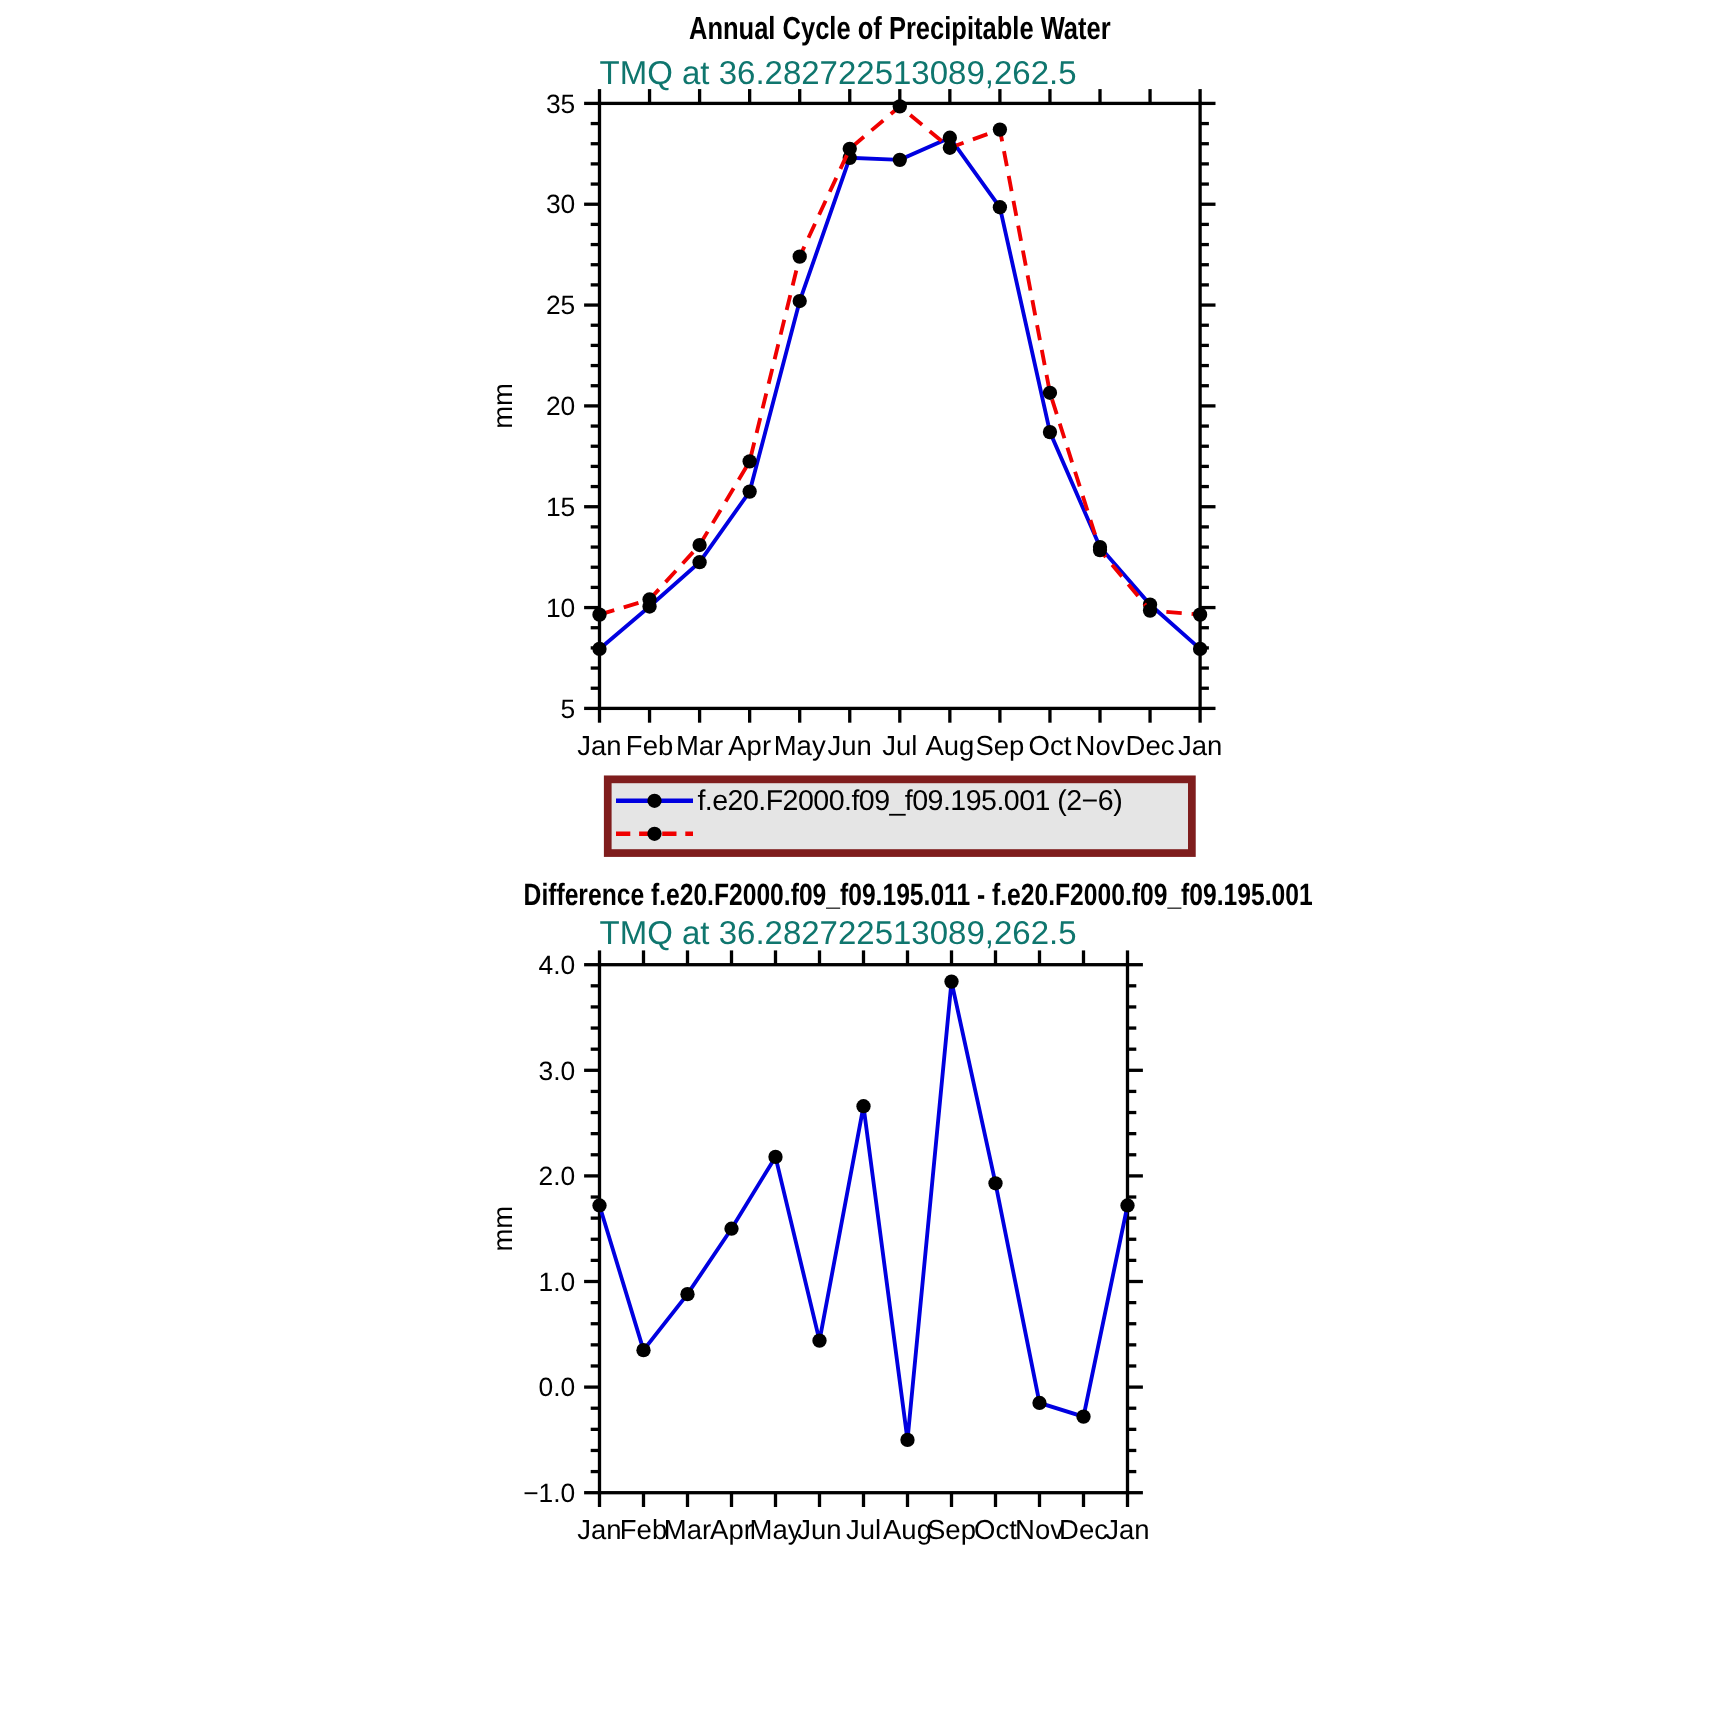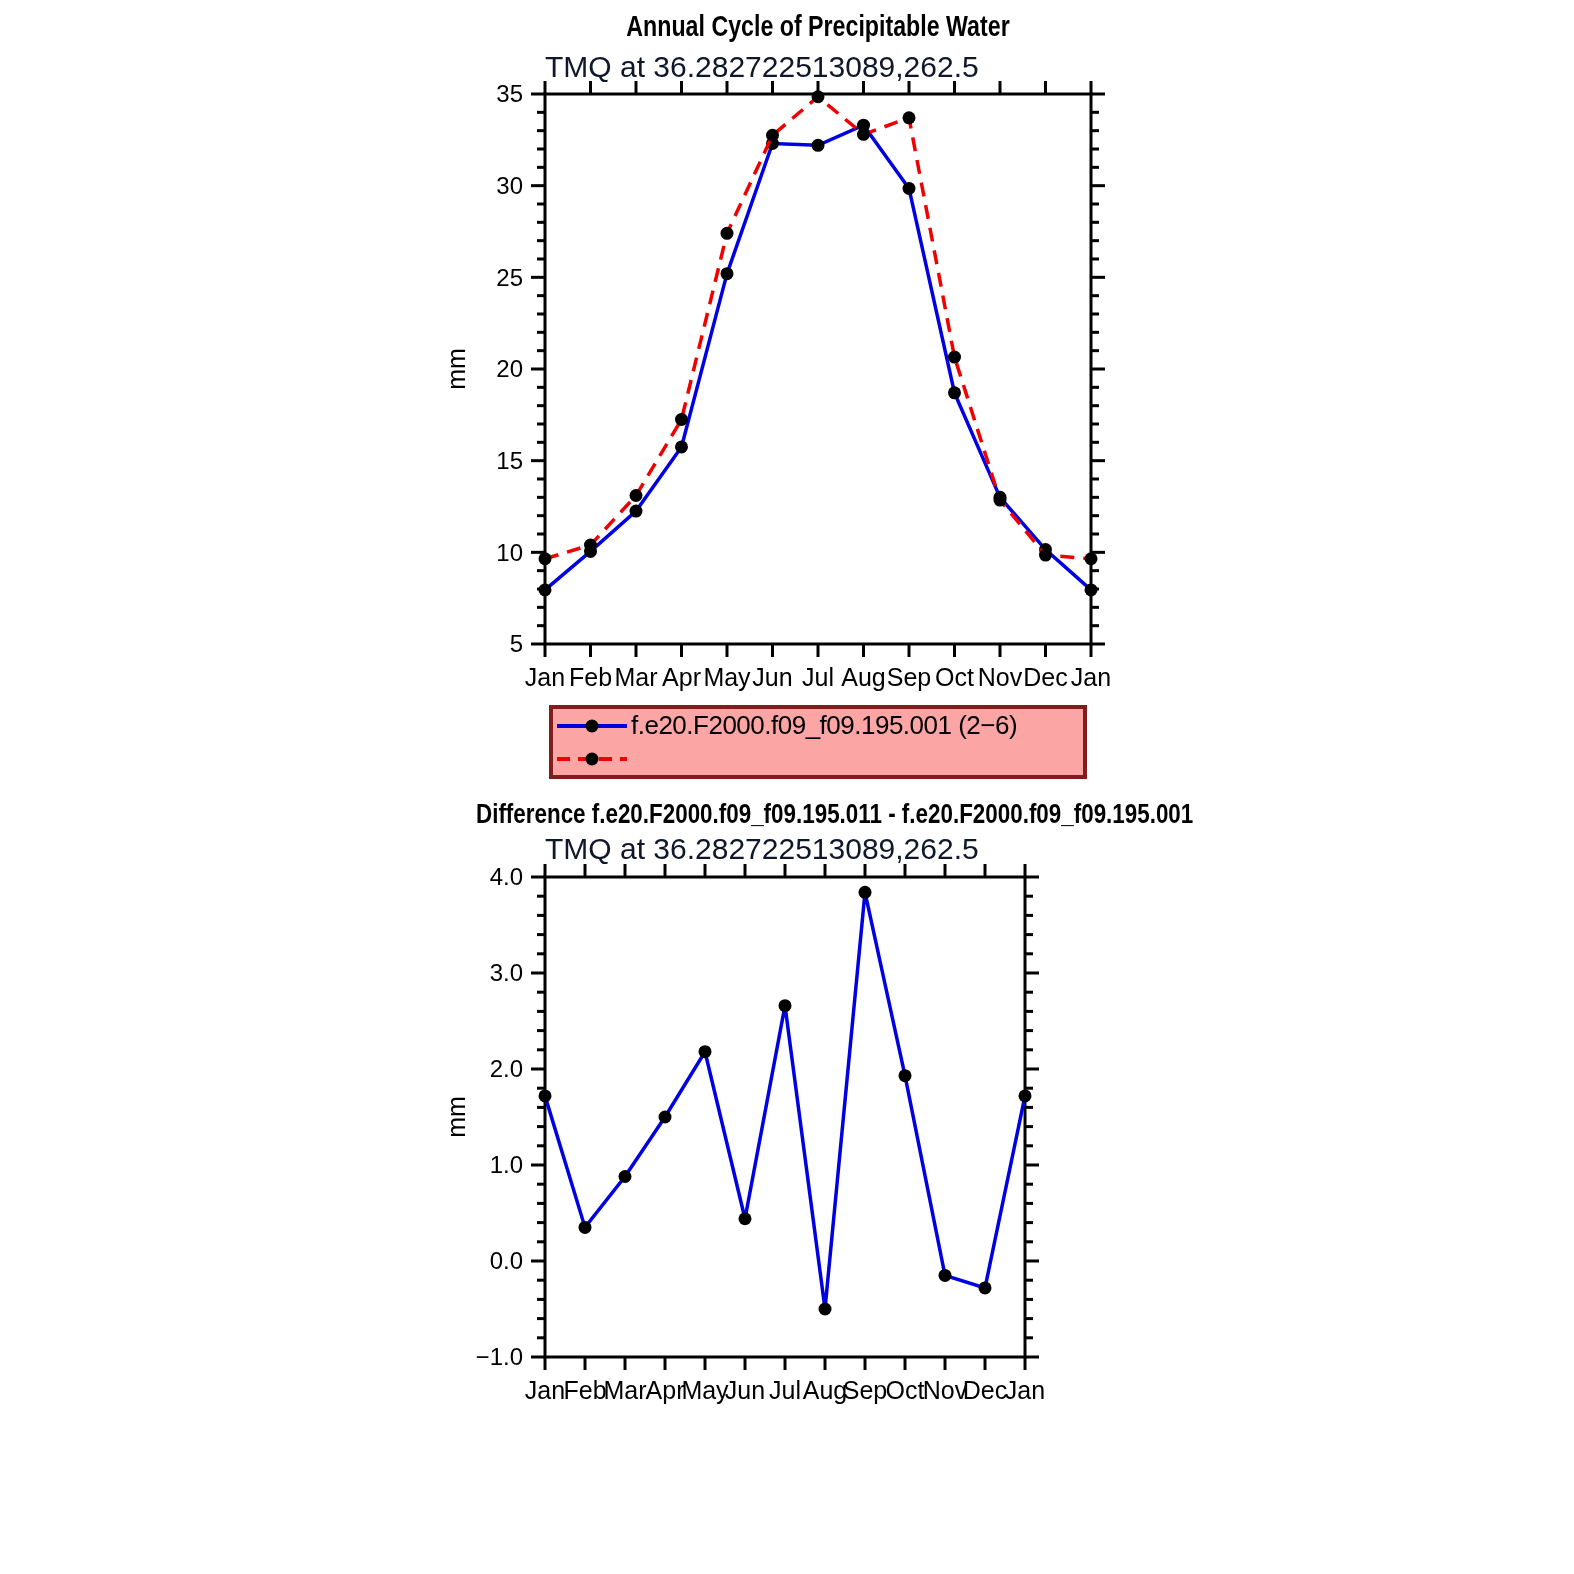--- a/index.html
+++ b/index.html
@@ -17,34 +17,34 @@
     font-weight: bold;
     font-size: 29px;
     text-align: center;
     transform: scaleX(0.80);
     transform-origin: center;
   }
   .chart-subtitle {
     font-size: 30px;
     font-weight: normal;
     letter-spacing: 0px;
-    color: #0f172a;
+    color: #0f766e;
   }
   #legend-box {
     position: absolute;
     left: 549px;
     top: 705px;
     width: 538px;
     height: 74px;
-    border: 4px solid #7f1d1d;
+    border: 7px solid #7f1d1d;
     box-sizing: border-box;
     display: flex;
     flex-direction: column;
     justify-content: space-evenly;
-    background: #fca5a5;
+    background: #e5e5e5;
   }
   .legend-row { display: flex; align-items: center; height: 34px; }
   .legend-sample { width: 78px; height: 22px; flex: 0 0 78px; }
   .legend-label { font-size: 26px; letter-spacing: -0.5px; color: #000; }
   svg text { fill: #000; }
   .x-tick-label { font-size: 25px; }
   .y-tick-label { font-size: 24px; }
   .y-axis-title { font-size: 25px; }
 </style>
 </head>

